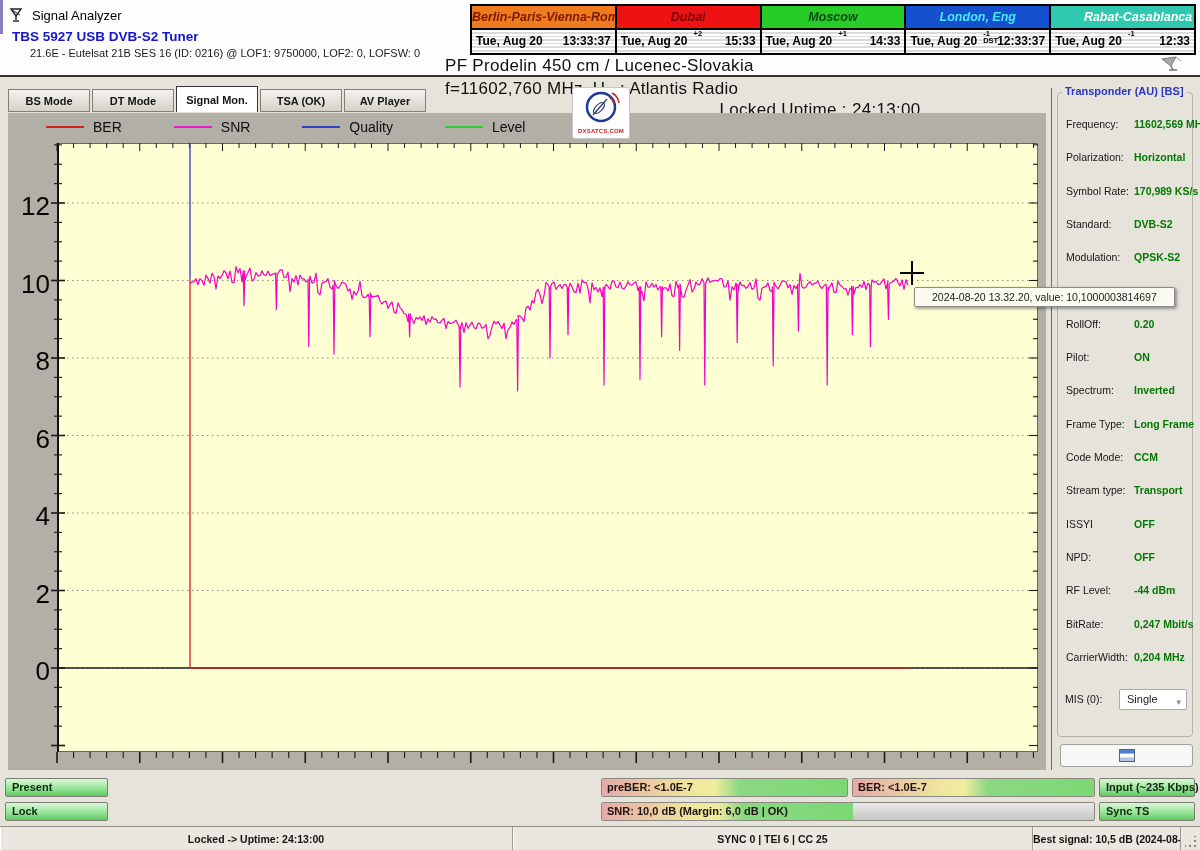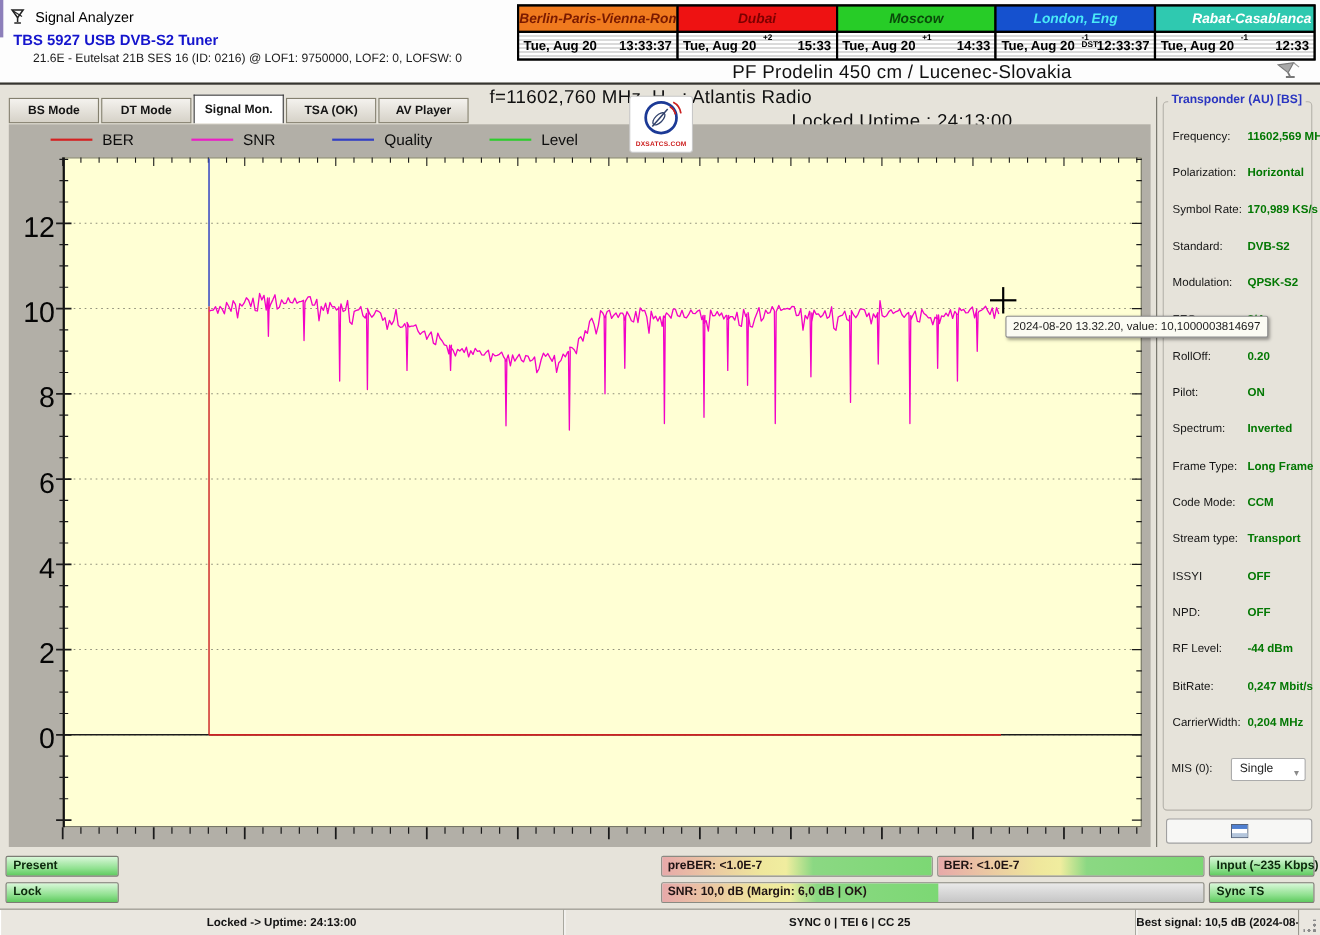--- a/index.html
+++ b/index.html
@@ -6,21 +6,21 @@
   #app{position:relative;width:1200px;height:850px;background:#e6e3da;overflow:hidden;
        font-family:"Liberation Sans",sans-serif;color:#111;}
   
   .headband{position:absolute;left:0;top:0;width:1200px;height:75px;background:#fdfdfd;}
   .edge-sliver{position:absolute;left:0;top:0;width:3px;height:34px;background:#8d7fba;}
   .hr-dark{position:absolute;left:0;top:75px;width:1200px;height:2px;background:#35342f;}
   .app-icon{position:absolute;left:9px;top:7px;}
   .app-title{position:absolute;left:32px;top:8px;font-size:13px;color:#000;}
   .tuner-name{position:absolute;left:12px;top:29px;font-size:13.5px;font-weight:bold;color:#1515cd;}
   .tuner-info{position:absolute;left:30px;top:47px;font-size:11px;color:#1c1c1c;}
-  .site-line{position:absolute;left:445px;top:56px;width:750px;text-align:center;font-size:17px;letter-spacing:.3px;color:#101010;}
+  .site-line{position:absolute;left:445px;top:56px;width:750px;font-size:17px;letter-spacing:.3px;color:#101010;}
   
   #clocks{position:absolute;left:470px;top:4px;width:726px;height:51px;display:flex;border:2px solid #000;box-sizing:border-box;background:#000;}
   .clock{position:relative;flex:1 1 0;display:flex;flex-direction:column;min-width:0;}
   .clock + .clock{border-left:2px solid #000;}
   .clock-name{height:22px;line-height:22px;text-align:center;font-size:12.5px;font-weight:bold;font-style:italic;white-space:nowrap;overflow:hidden;}
   .clock-time{position:relative;height:25px;background:repeating-linear-gradient(180deg,#ffffff 0 2px,#dadada 2px 3.6px);border-top:2px solid #000;box-sizing:border-box;}
   .clock-date{position:absolute;left:4px;top:4px;font-size:12px;font-weight:bold;color:#000;white-space:nowrap;}
   .clock-off{position:absolute;right:44px;top:0px;width:22px;font-size:7.5px;line-height:7px;font-weight:bold;color:#000;text-align:left;}
   .clock-hm{position:absolute;right:4px;top:4px;font-size:12px;font-weight:bold;color:#000;white-space:nowrap;}
   .dish-mini{position:absolute;left:1158px;top:55px;}
@@ -49,21 +49,21 @@
   .tp-row{position:absolute;left:0;width:136px;height:15px;}
   .tp-label{position:absolute;left:8px;top:0;font-size:10.5px;color:#161616;}
   .tp-value{position:absolute;left:76px;top:0;font-size:10.5px;font-weight:bold;color:#037803;white-space:nowrap;}
   .mis-row{position:absolute;left:1057px;top:689px;width:136px;height:22px;}
   .mis-label{position:absolute;left:8px;top:4px;font-size:10.5px;color:#161616;}
   .mis-select{position:absolute;left:62px;top:0;width:68px;height:21px;background:#fff;border:1px solid #ababab;border-radius:2px;box-sizing:border-box;font-size:11px;line-height:19px;padding-left:7px;color:#222;}
   .mis-chevron{position:absolute;right:5px;top:3px;font-size:9px;color:#8a8a8a;}
   .list-btn{position:absolute;left:1060px;top:744px;width:133px;height:23px;background:#f7f7f5;border:1px solid #a0a0a0;border-radius:3px;box-sizing:border-box;display:flex;align-items:center;justify-content:center;}
   
   #tooltip{position:absolute;left:914px;top:287px;background:#fbfbf3;border:1px solid #8d8d8d;border-radius:2px;
-           box-shadow:1.5px 1.5px 3px rgba(0,0,0,.35);font-size:10.5px;line-height:16px;padding:1px 6px;white-space:nowrap;z-index:40;color:#1a1a1a;}
+           box-shadow:1.5px 1.5px 3px rgba(0,0,0,.35);font-size:10.5px;line-height:16px;padding:1px 17px;white-space:nowrap;z-index:40;color:#1a1a1a;}
   .cross-v{position:absolute;left:911px;top:261px;width:2px;height:24px;background:#000;z-index:41;}
   .cross-h{position:absolute;left:900px;top:272px;width:24px;height:2px;background:#000;z-index:41;}
   
   .chip{position:absolute;height:19px;box-sizing:border-box;border:1px solid #7c7c74;border-radius:2px;
         background:linear-gradient(#d9f7d9,#90e190 62%,#5fca5f);}
   .chip .mlabel{position:absolute;left:6px;top:2px;font-size:11px;font-weight:bold;color:#0d290d;white-space:nowrap;}
   .bar{position:absolute;height:19px;box-sizing:border-box;border:1px solid #8a8a82;border-radius:2px;
        background:linear-gradient(#e9e9e9,#c6c6c6);overflow:hidden;}
   .bar .fill{position:absolute;left:0;top:0;bottom:0;
        background:linear-gradient(90deg,#e7a9a9 0px,#efe79c 90px,#f0ed9f 46%,#8bd883 56%,#7cd874 100%);}

